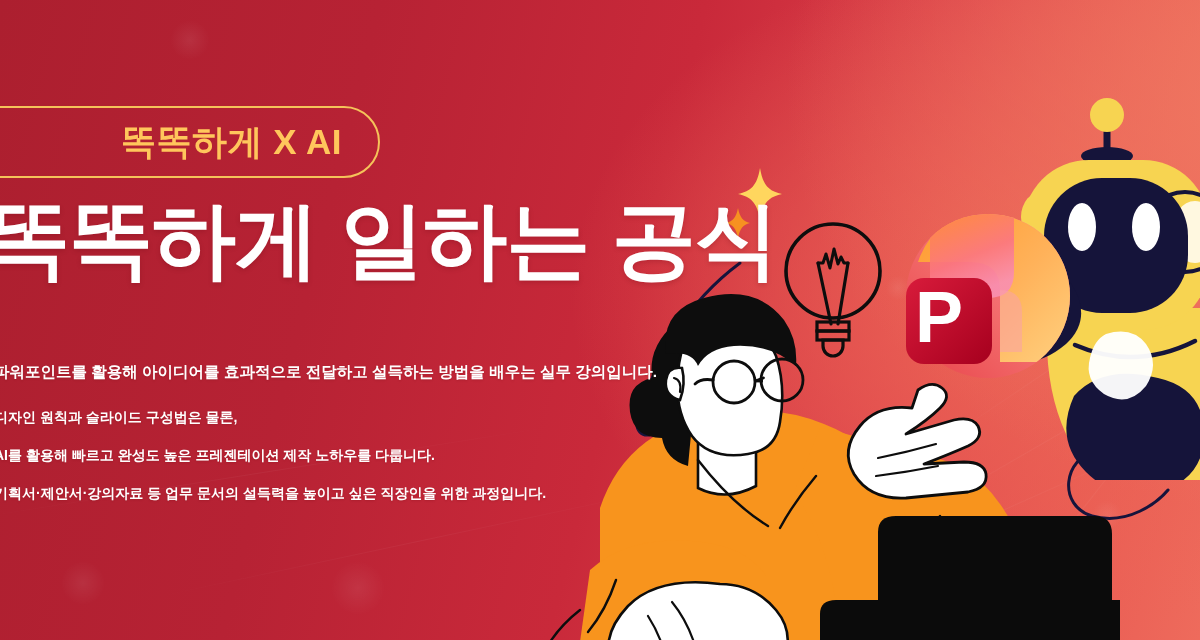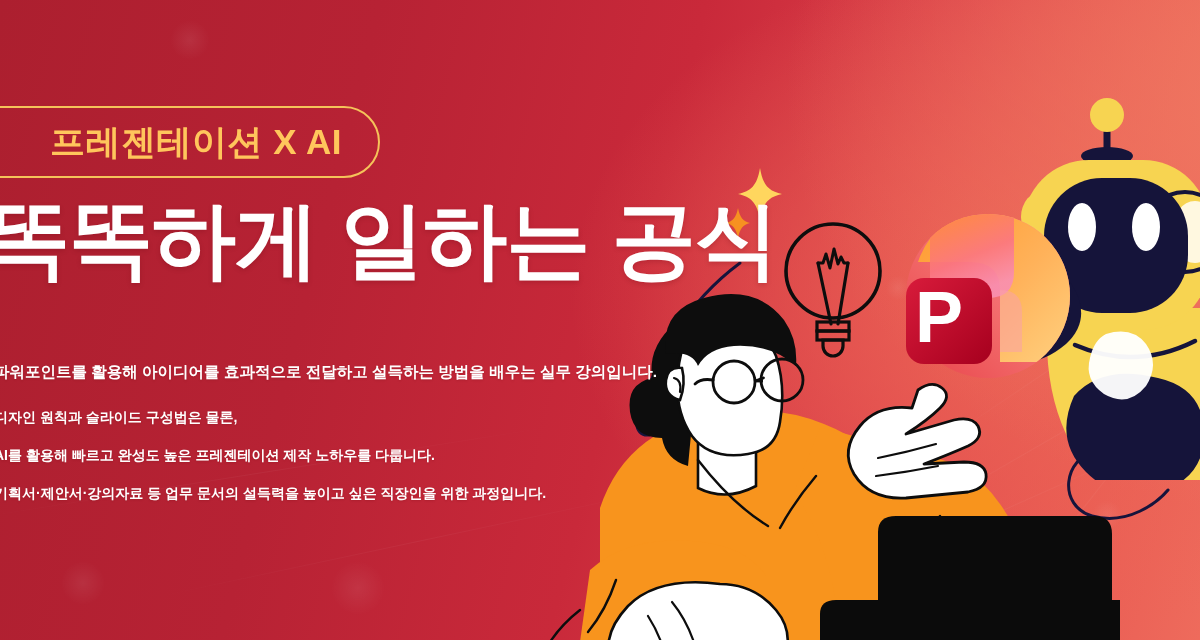--- a/index.html
+++ b/index.html
@@ -247,21 +247,21 @@
         <path d="M300 334 q0 -14 16 -14 l284 0 l0 40 l-300 0 z" fill="#0b0b0b"></path>
 
         <path d="M200 304 q-62 -8 -92 22 q-28 30 -16 58 l170 0 q14 -30 -6 -54 q-22 -26 -56 -26 z" fill="#ffffff" stroke="#0d0d0d" stroke-width="2.6" stroke-linejoin="round"></path>
         <path d="M152 322 q18 22 26 54" fill="none" stroke="#0d0d0d" stroke-width="2.2" stroke-linecap="round"></path>
         <path d="M128 336 q14 22 18 44" fill="none" stroke="#0d0d0d" stroke-width="2.2" stroke-linecap="round"></path>
       </g>
     </svg>
   </div>
 
   <div id="badge">
-    <span class="badge-text">프레젠테이션 X AI</span>
+    <span class="badge-text">똑똑하게 X AI</span>
   </div>
 
   <h1 id="headline">똑똑하게 일하는 공식</h1>
 
   <p id="lead">파워포인트를 활용해 아이디어를 효과적으로 전달하고 설득하는 방법을 배우는 실무 강의입니다.</p>
 
   <div id="bullets">
     <span class="line">디자인 원칙과 슬라이드 구성법은 물론,</span>
     <span class="line">AI를 활용해 빠르고 완성도 높은 프레젠테이션 제작 노하우를 다룹니다.</span>
     <span class="line">기획서·제안서·강의자료 등 업무 문서의 설득력을 높이고 싶은 직장인을 위한 과정입니다.</span>

